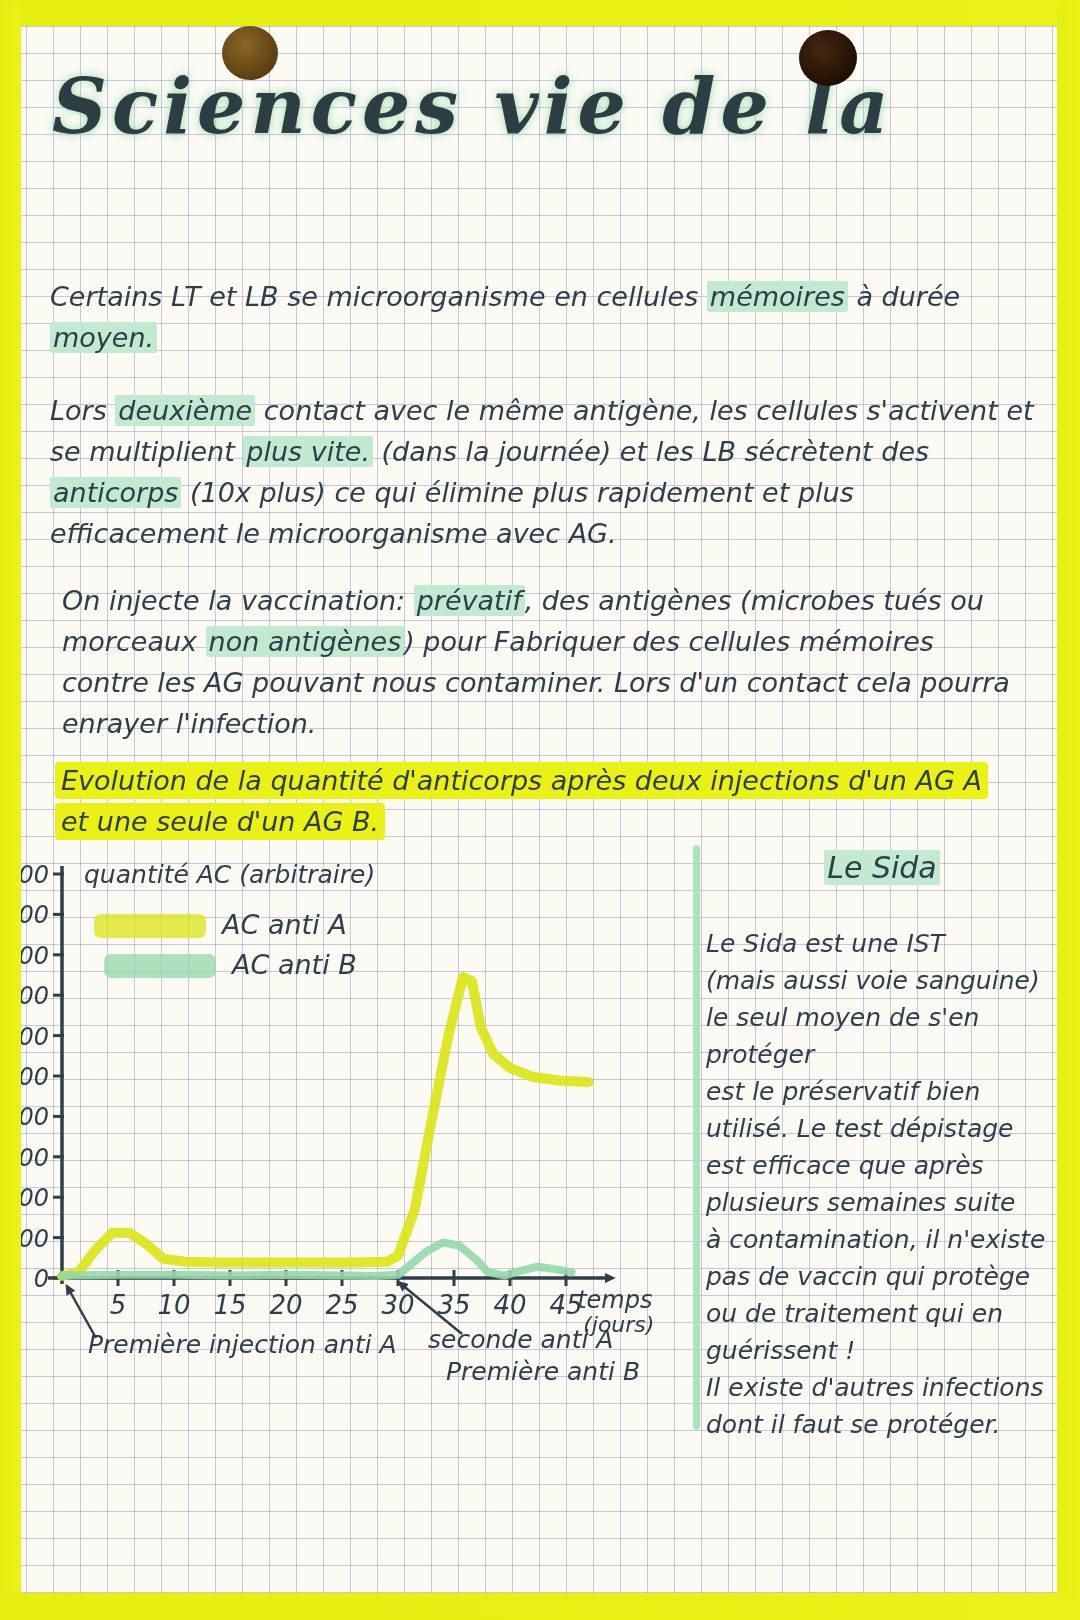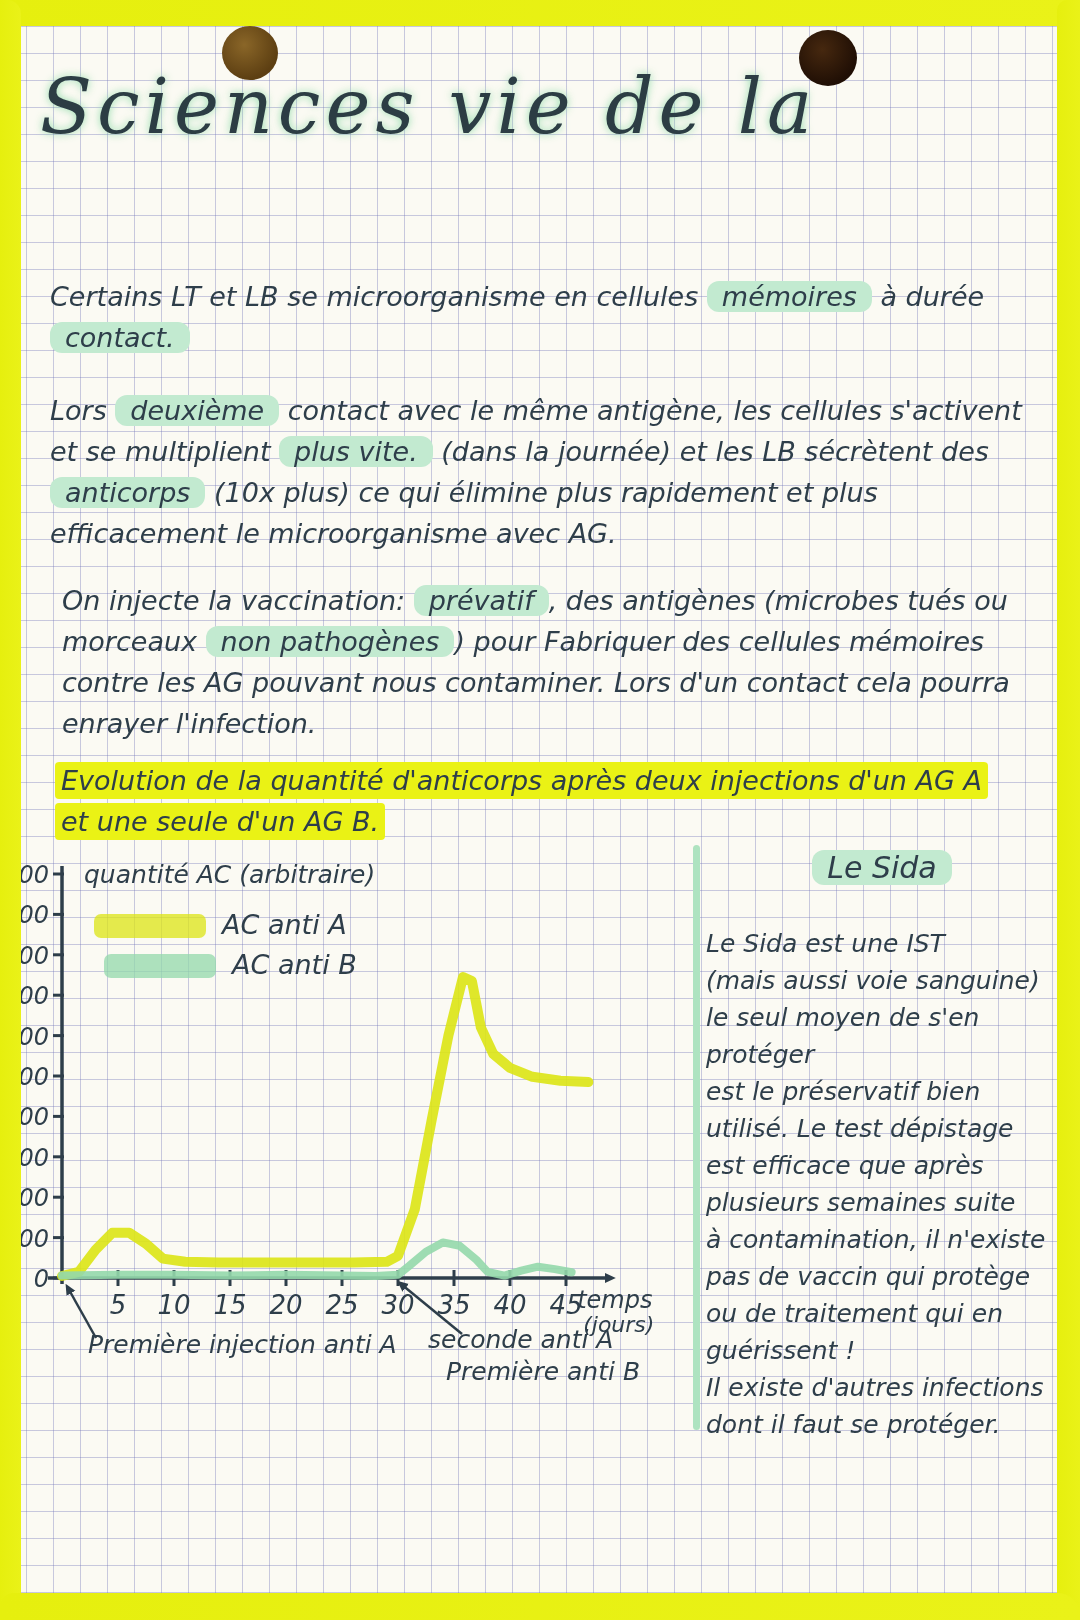--- a/index.html
+++ b/index.html
@@ -13,36 +13,36 @@
   }
   .band{position:absolute;background:linear-gradient(90deg,#e6ef0e,#eaf218);z-index:5;}
   .band-top{left:0;top:0;width:1080px;height:26px;border-radius:0 0 18px 10px;}
   .band-left{left:0;top:0;width:21px;height:1620px;border-radius:0 14px 8px 0;}
   .band-right{left:1057px;top:0;width:23px;height:1620px;border-radius:10px 0 0 8px;}
   .band-bottom{left:0;top:1593px;width:1080px;height:27px;border-radius:14px 22px 0 0;}
   .magnet{position:absolute;border-radius:50%;z-index:6;}
   .magnet-left{left:222px;top:26px;width:56px;height:54px;background:radial-gradient(circle at 40% 35%,#8a6628,#5d3f12 70%);}
   .magnet-right{left:799px;top:30px;width:58px;height:56px;background:radial-gradient(circle at 40% 35%,#46280f,#200f05 70%);}
   .title{
-    position:absolute;left:40px;top:62px;width:1000px;margin:0;
-    font-family:"DejaVu Serif", serif;font-style:italic;font-weight:normal;
+    position:absolute;left:52px;top:62px;width:1000px;margin:0;
+    font-family:"DejaVu Serif", serif;font-style:italic;font-weight:bold;
     font-size:76px;letter-spacing:5px;color:#2c3d44;white-space:nowrap;
     text-shadow:0 0 9px rgba(130,215,160,.85);
   }
   .subtitle{
     position:absolute;left:0;top:172px;width:900px;margin:0;text-align:center;
     font-family:"DejaVu Serif", serif;font-style:italic;font-weight:bold;
     font-size:46px;letter-spacing:14px;color:#2c3d44;
     text-shadow:0 0 9px rgba(130,215,160,.85);
   }
   .para{position:absolute;margin:0;font-style:italic;font-size:27px;line-height:41px;}
   .p1{left:50px;top:276px;width:965px;}
   .p2{left:50px;top:390px;width:985px;}
   .p3{left:62px;top:580px;width:960px;}
-  .hl-green{background:#c2ead0;border-radius:12px;padding:0 15px;}
+  .hl-green{background:#c2ead0;border-radius:2px;padding:0 3px;}
   .hl-yellow{background:#eaf215;border-radius:4px;padding:3px 6px;box-decoration-break:clone;}
   .chart-heading{position:absolute;left:55px;top:760px;width:945px;font-style:italic;font-size:27px;line-height:41px;}
   .chart-area{position:absolute;left:10px;top:848px;width:672px;height:545px;}
   .divider{position:absolute;left:693px;top:845px;width:7px;height:585px;background:#aee3c0;border-radius:4px;}
   .sida{position:absolute;left:706px;top:850px;width:352px;}
   .sida-heading{font-style:italic;font-size:30px;text-align:center;margin-bottom:40px;}
   .sida-body{font-style:italic;font-size:25px;line-height:37px;white-space:pre-line;}
 </style>
 </head>
 <body>
@@ -51,23 +51,23 @@
   <div class="band band-top"></div>
   <div class="band band-left"></div>
   <div class="band band-right"></div>
   <div class="band band-bottom"></div>
 
   <div class="magnet magnet-left"></div>
   <div class="magnet magnet-right"></div>
 
   <h1 class="title">Sciences vie de la</h1>
 
-  <p class="para p1"><span>Certains LT et LB se microorganisme en cellules </span><span class="hl-green">mémoires</span><span> à durée </span><span class="hl-green">contact.</span></p>
+  <p class="para p1"><span>Certains LT et LB se microorganisme en cellules </span><span class="hl-green">mémoires</span><span> à durée </span><span class="hl-green">moyen.</span></p>
   <p class="para p2"><span>Lors </span><span class="hl-green">deuxième</span><span> contact avec le même antigène, les cellules s'activent et se multiplient </span><span class="hl-green">plus vite.</span><span> (dans la journée) et les LB sécrètent des </span><span class="hl-green">anticorps</span><span> (10x plus) ce qui élimine plus rapidement et plus efficacement le microorganisme avec AG.</span></p>
-  <p class="para p3"><span>On injecte la vaccination: </span><span class="hl-green">prévatif</span><span>, des antigènes (microbes tués ou morceaux </span><span class="hl-green">non pathogènes</span><span>) pour Fabriquer des cellules mémoires contre les AG pouvant nous contaminer. Lors d'un contact cela pourra enrayer l'infection.</span></p>
+  <p class="para p3"><span>On injecte la vaccination: </span><span class="hl-green">prévatif</span><span>, des antigènes (microbes tués ou morceaux </span><span class="hl-green">non antigènes</span><span>) pour Fabriquer des cellules mémoires contre les AG pouvant nous contaminer. Lors d'un contact cela pourra enrayer l'infection.</span></p>
 
   <div class="chart-heading">
     <span class="hl-yellow">Evolution de la quantité d'anticorps après deux injections d'un AG A et une seule d'un AG B.</span>
   </div>
 
   <div class="chart-area">
     <svg id="chart-svg" width="672" height="545" viewBox="0 0 672 545">
         <defs>
           <marker id="ah" markerWidth="11" markerHeight="11" refX="6" refY="5" orient="auto" markerUnits="userSpaceOnUse">
             <path d="M0,0 L11,5 L0,10 z" fill="#2e3e4a"></path>

